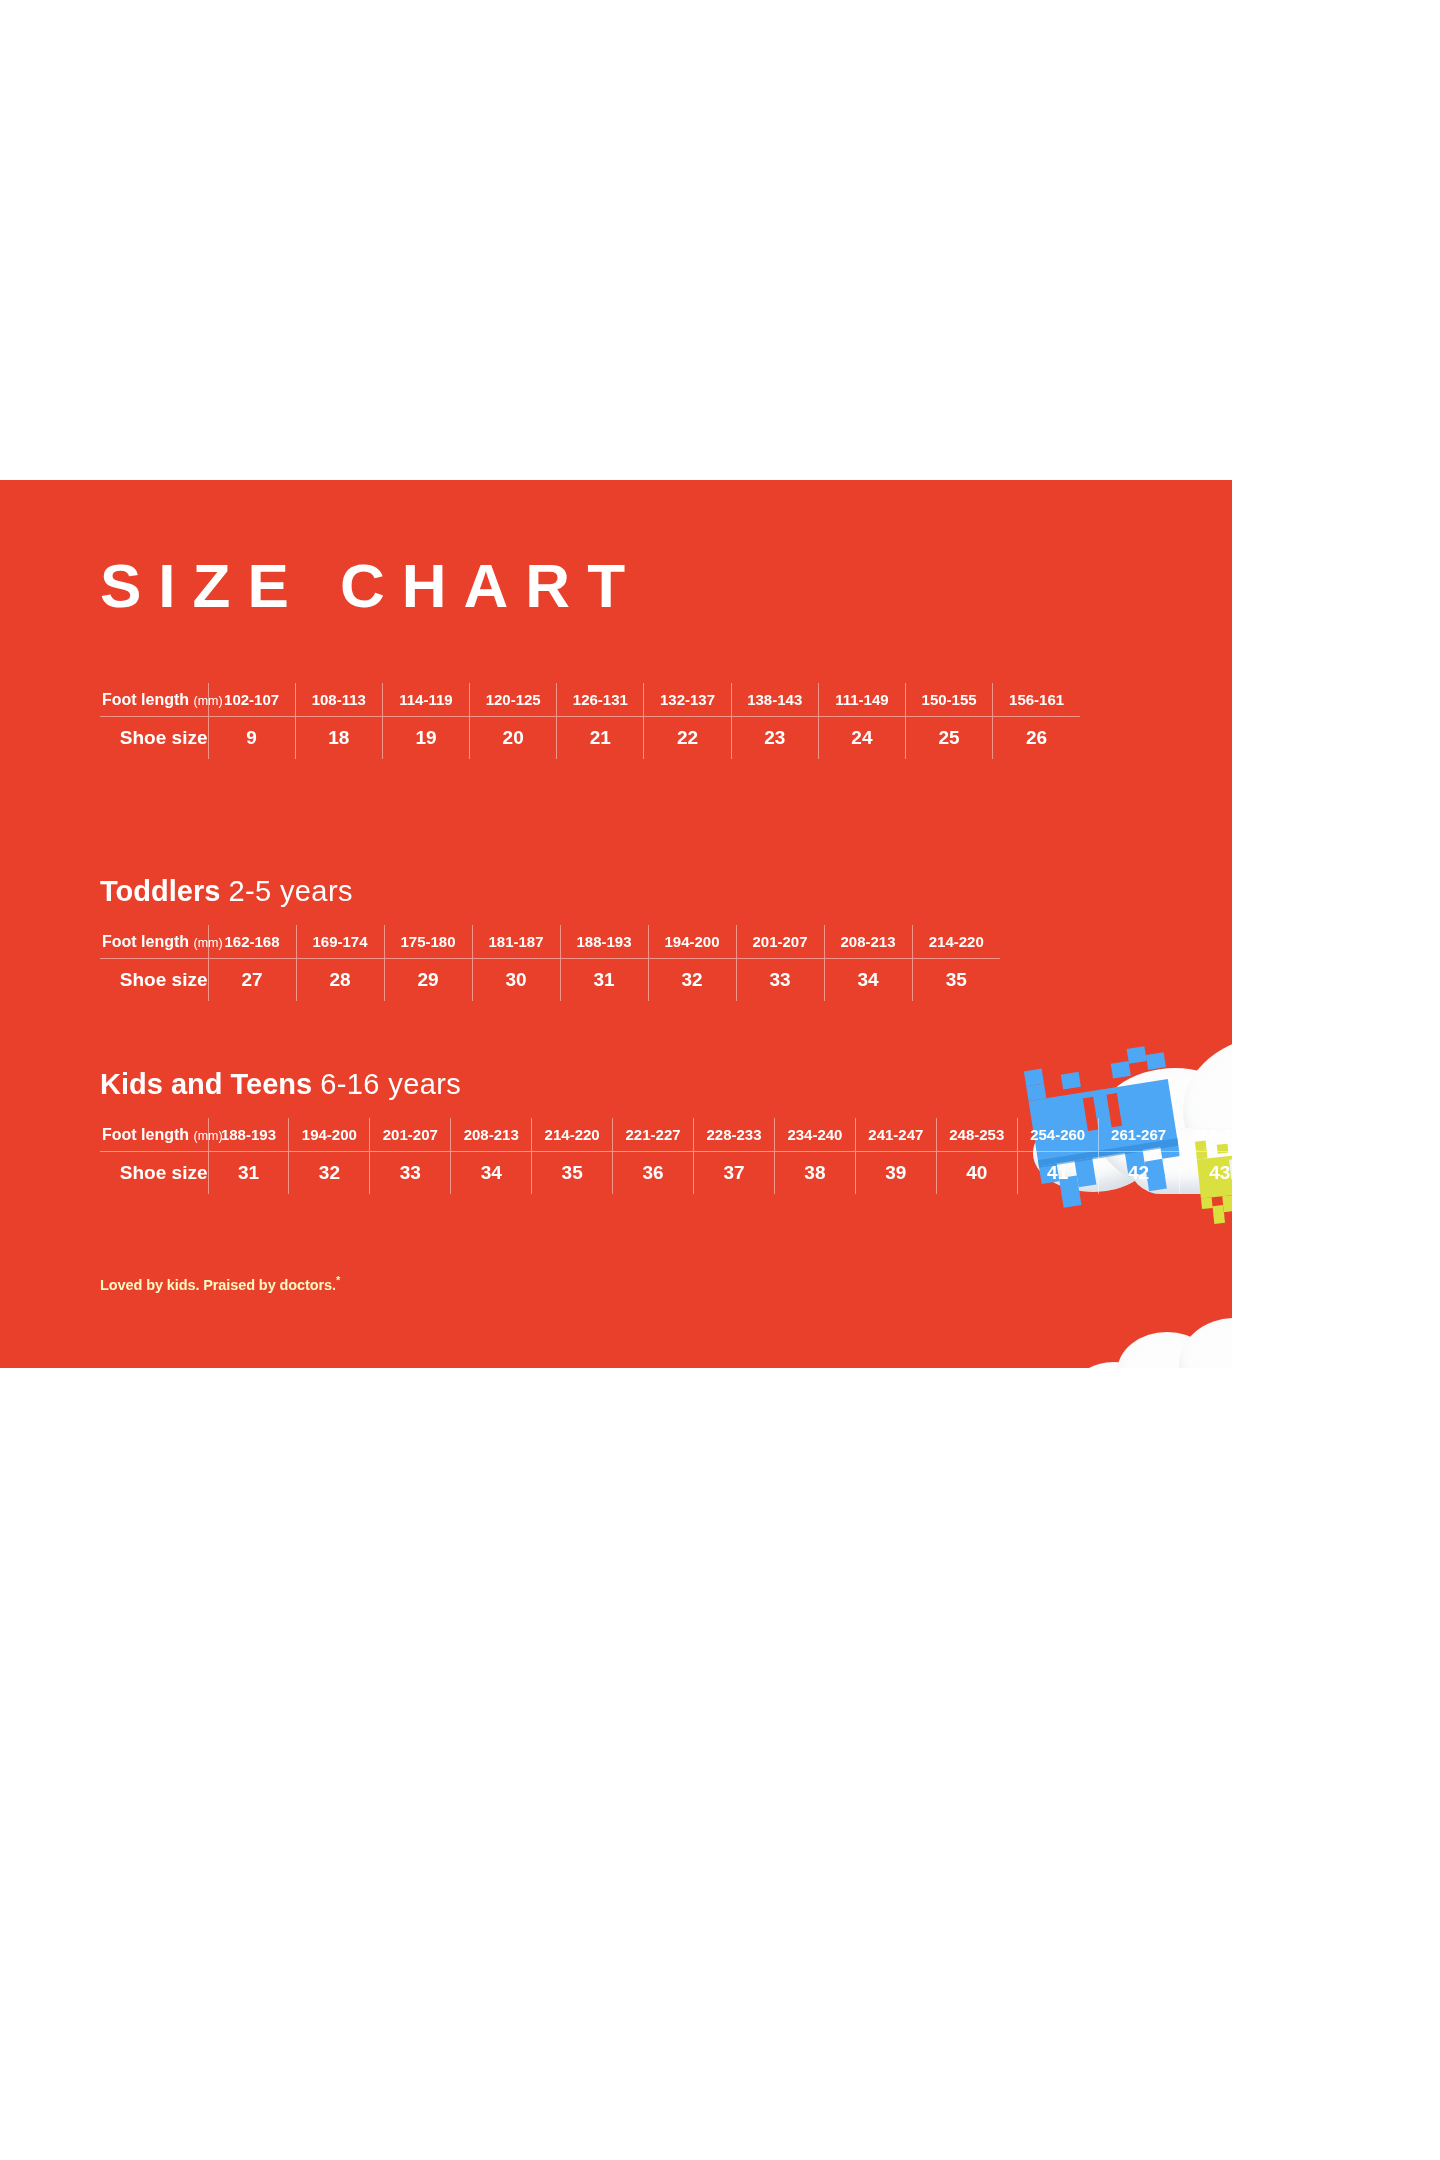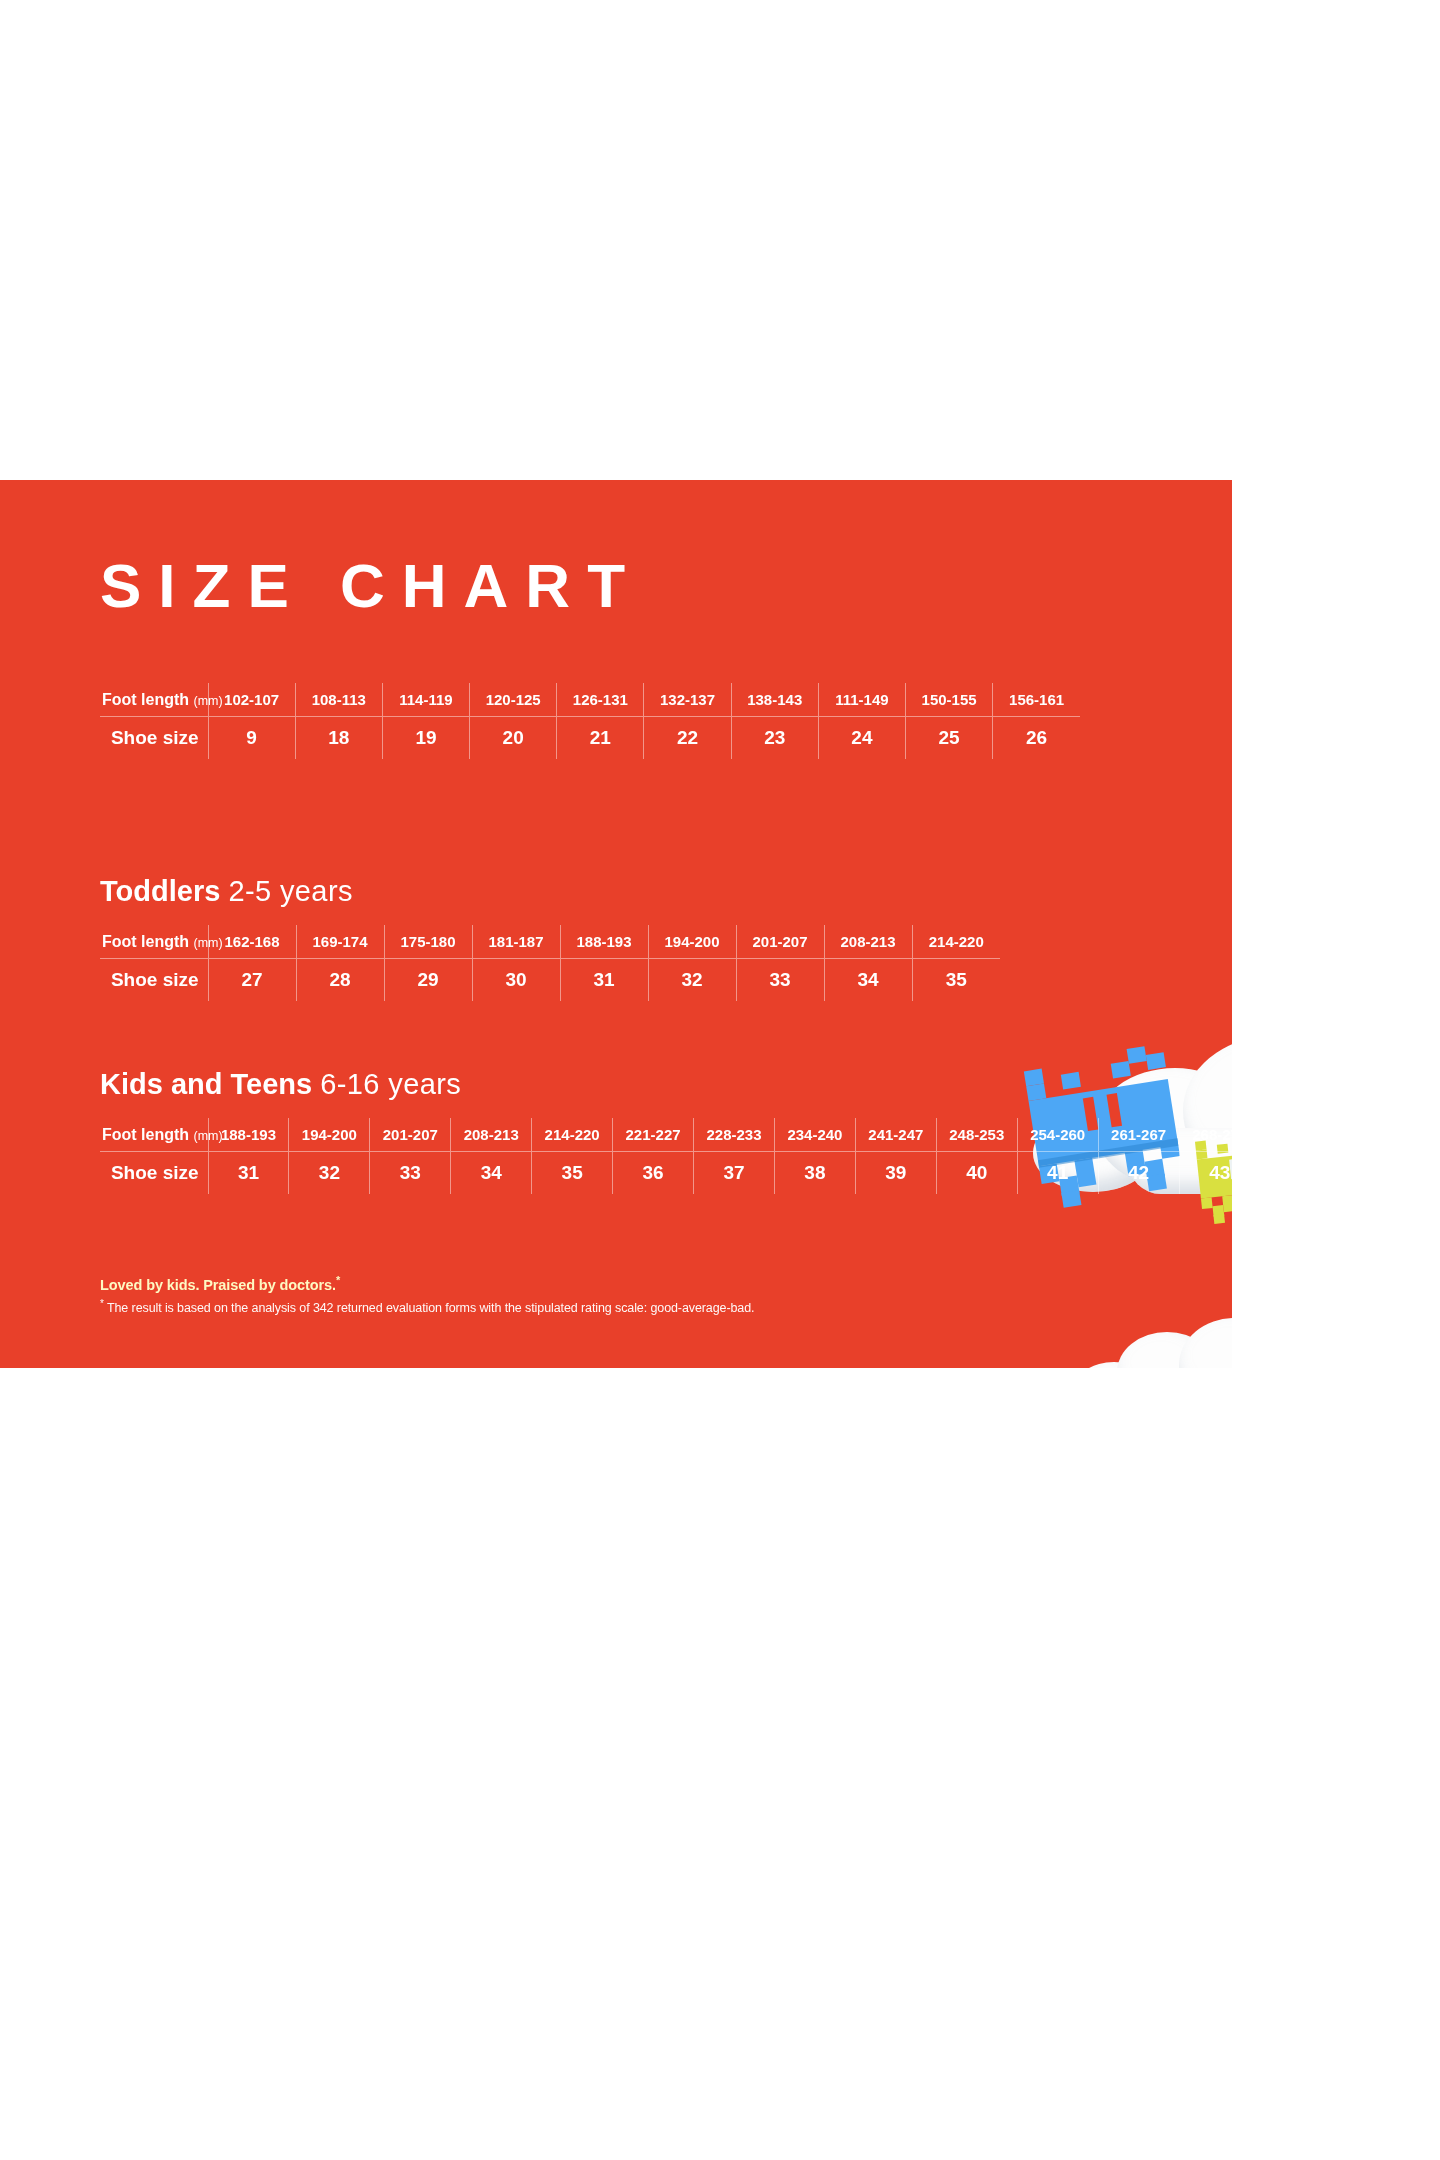--- a/index.html
+++ b/index.html
@@ -91,21 +91,21 @@
     font-size: 15px;
     font-weight: 600;
     border-bottom: 1px solid rgba(255,255,255,0.45);
   }
   table.size-table tr.row-size td {
     height: 42px;
     font-size: 19px;
     font-weight: bold;
   }
   table.size-table td.label-cell {
-    text-align: center;
+    text-align: right;
     font-size: 16px;
     font-weight: bold;
     padding-left: 2px;
   }
   table.size-table tr.row-length td.label-cell {
     font-weight: 600;
     font-size: 16px;
   }
   .unit {
     font-size: 12.5px;
@@ -398,20 +398,16 @@
             <td>43</td>
           </tr>
         </tbody>
       </table>
     </div>
 
     <div class="footer">
       <p class="footer-claim">
         <span>Loved by kids. Praised by doctors.</span><span class="star">*</span>
       </p>
-      <p class="footer-note">
-        <span class="star">*</span>
-        <span>The result is based on the analysis of 342 returned evaluation forms with the stipulated rating scale: good-average-bad.</span>
-      </p>
     </div>
 
   </div>
 </div>
 
 </body></html>

